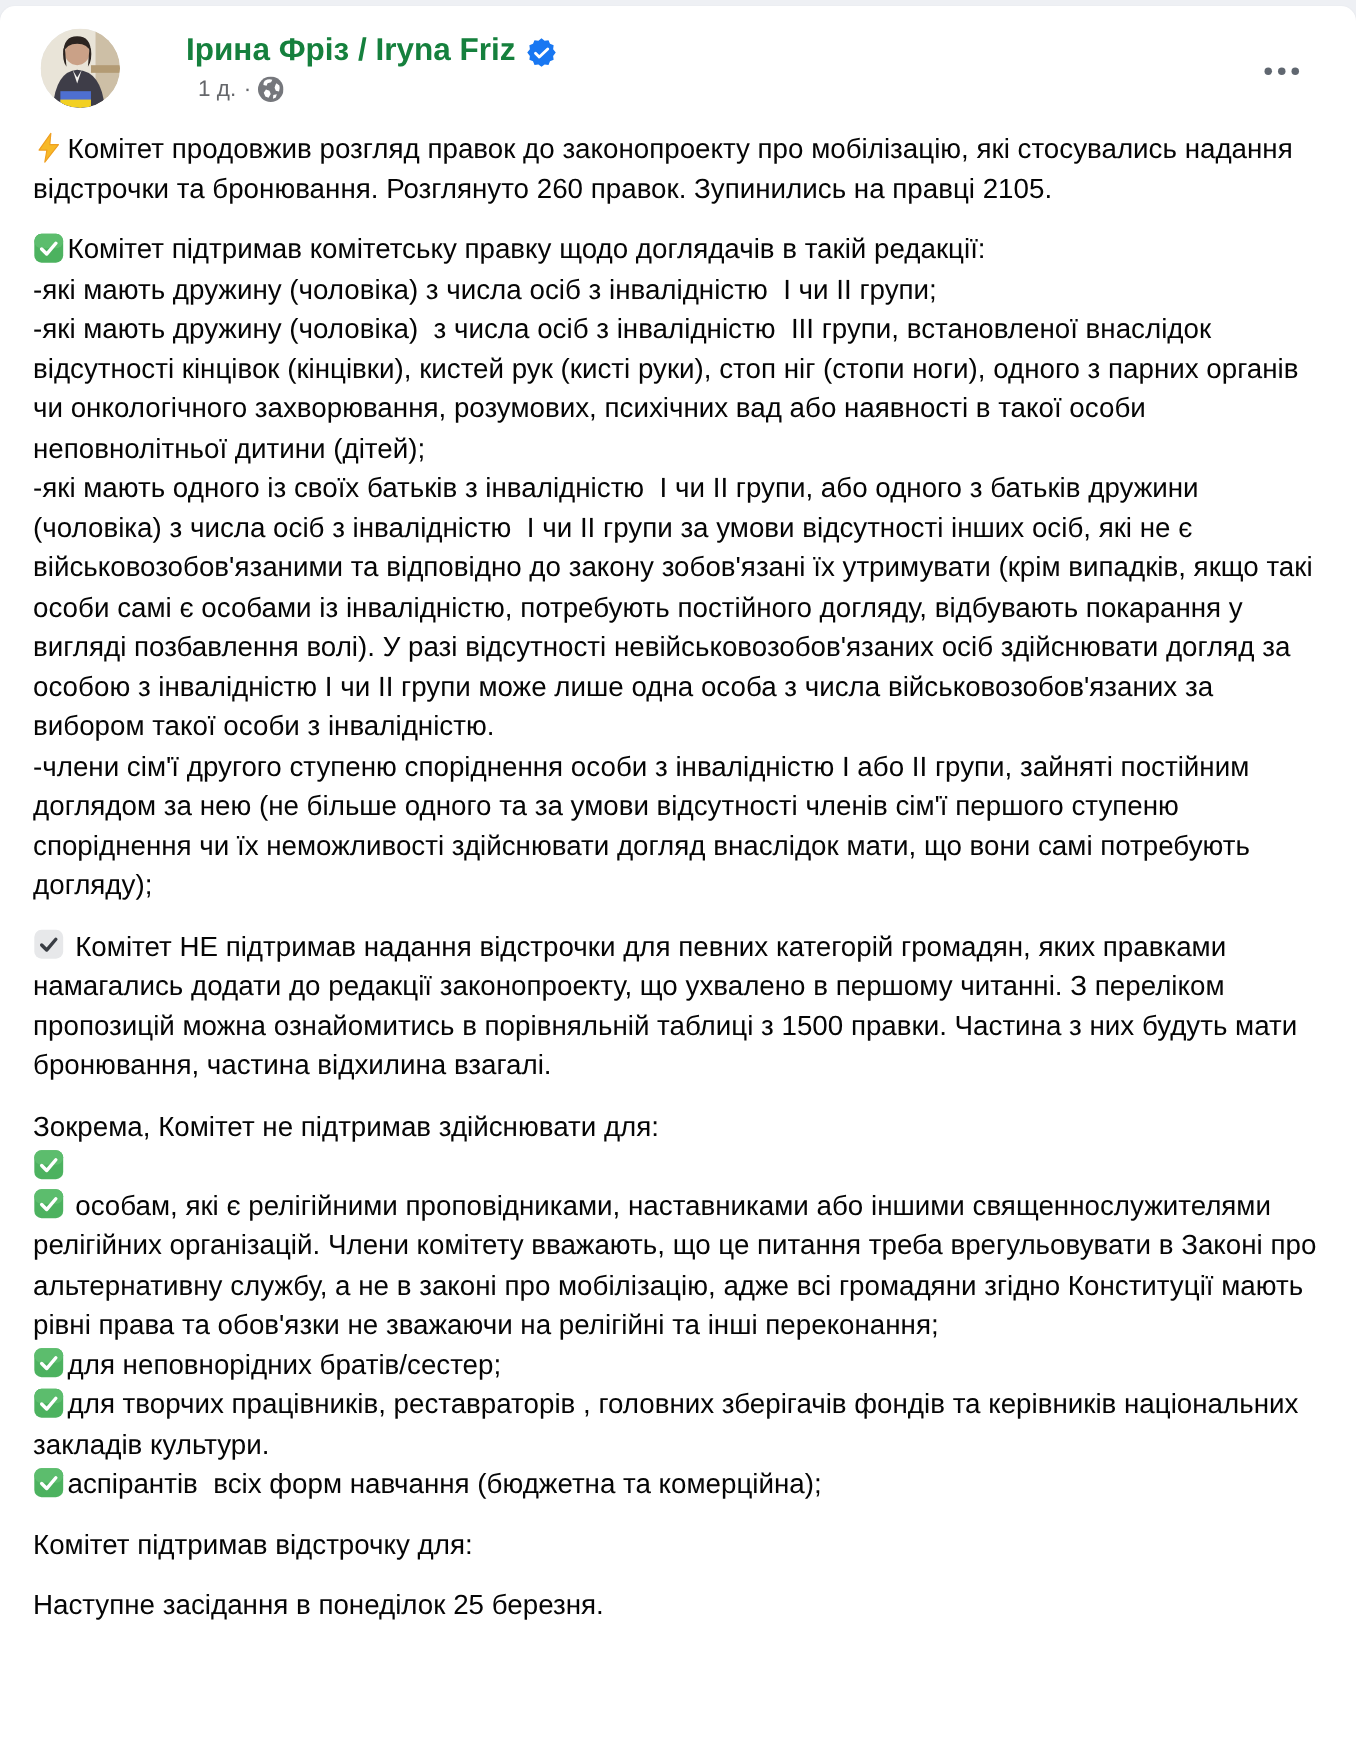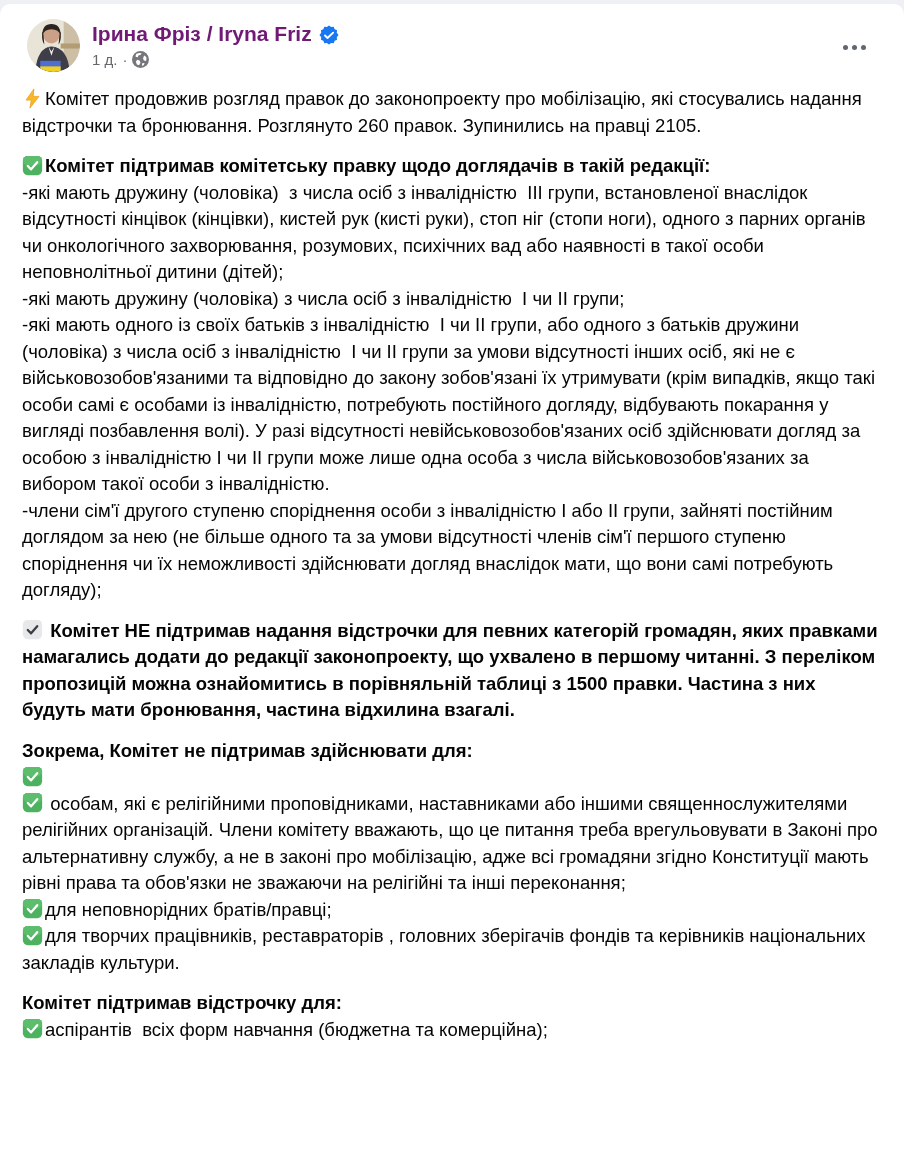--- a/index.html
+++ b/index.html
@@ -25,45 +25,45 @@
   }
   .avatar{
     width:53px;height:53px;border-radius:50%;
     overflow:hidden;flex:0 0 auto;cursor:pointer;
     box-shadow:inset 0 0 0 1px rgba(0,0,0,.08);
   }
   .avatar svg{display:block;width:100%;height:100%;}
   .hmeta{margin-left:12px;padding-top:3px;}
   .name-row{display:flex;align-items:center;gap:7px;}
   .name{
-    font-size:21px;font-weight:bold;color:#701a75;
-    cursor:pointer;line-height:24px;
+    font-size:21px;font-weight:bold;color:#15803d;
+    cursor:pointer;line-height:24px;margin-left:32px;
   }
   .verified{display:inline-flex;margin-top:2px;}
   .sub{
     display:flex;align-items:center;gap:5px;
-    margin-top:4px;color:#65676b;font-size:15px;
+    margin-top:4px;color:#65676b;font-size:15px;margin-left:40px;
   }
   .sub .ts{cursor:pointer;}
   .globe{display:inline-flex;margin-top:1px;}
   .more{
     margin-left:auto;margin-top:18px;margin-right:12px;
     display:flex;gap:4px;align-items:center;
     padding:8px;border-radius:50%;cursor:pointer;
   }
   .more i{width:5px;height:5px;border-radius:50%;background:#606770;display:block;}
   
   .body{
     padding:10px 22px 24px 22px;
     font-size:18.5px;
     line-height:26.5px;
     color:#050505;
   }
   .para{margin:0;}
-  .para.spaced{margin-top:14px;font-weight:bold;}
+  .para.spaced{margin-top:14px;}
   .ptext{white-space:pre-wrap;}
   .emoji{
     display:inline-block;width:21px;height:21px;
     vertical-align:-3.5px;margin-right:2px;
   }
   .emoji svg{display:block;width:21px;height:21px;}
 </style>
 </head>
 <body>
 
@@ -124,22 +124,22 @@
 
   <div class="body" id="post-body">
       <div class="para"><span class="emoji"><svg viewBox="0 0 24 24">
             <path d="M13.6 1 L4.6 13.8 L10.6 13.8 L9 23 L19.4 9.6 L12.8 9.6 Z" fill="#f7b928" stroke="#ef9f21" stroke-width="0.9" stroke-linejoin="round"></path>
           </svg></span><span class="ptext">Комітет продовжив розгляд правок до законопроекту про мобілізацію, які стосувались надання відстрочки та бронювання. Розглянуто 260 правок. Зупинились на правці 2105.</span></div>
       <div class="para spaced"><span class="emoji"><svg viewBox="0 0 24 24">
             <rect x="1" y="1" width="22" height="22" rx="5.5" fill="#4cb25f"></rect>
             <rect x="1" y="1" width="22" height="11" rx="5.5" fill="#5cbd6d"></rect>
             <path d="M6.6 12.6 L10.4 16.4 L17.4 8.2" stroke="#fff" stroke-width="2.6" fill="none" stroke-linecap="round" stroke-linejoin="round"></path>
           </svg></span><span class="ptext">Комітет підтримав комітетську правку щодо доглядачів в такій редакції:</span></div>
+      <div class="para"><span class="ptext">-які мають дружину (чоловіка) з числа осіб з інвалідністю  І чи ІІ групи;</span></div>
       <div class="para"><span class="ptext">-які мають дружину (чоловіка)  з числа осіб з інвалідністю  ІІІ групи, встановленої внаслідок відсутності кінцівок (кінцівки), кистей рук (кисті руки), стоп ніг (стопи ноги), одного з парних органів чи онкологічного захворювання, розумових, психічних вад або наявності в такої особи неповнолітньої дитини (дітей);</span></div>
-      <div class="para"><span class="ptext">-які мають дружину (чоловіка) з числа осіб з інвалідністю  І чи ІІ групи;</span></div>
       <div class="para"><span class="ptext">-які мають одного із своїх батьків з інвалідністю  І чи ІІ групи, або одного з батьків дружини (чоловіка) з числа осіб з інвалідністю  І чи ІІ групи за умови відсутності інших осіб, які не є військовозобов'язаними та відповідно до закону зобов'язані їх утримувати (крім випадків, якщо такі особи самі є особами із інвалідністю, потребують постійного догляду, відбувають покарання у вигляді позбавлення волі). У разі відсутності невійськовозобов'язаних осіб здійснювати догляд за особою з інвалідністю І чи ІІ групи може лише одна особа з числа військовозобов'язаних за вибором такої особи з інвалідністю.</span></div>
       <div class="para"><span class="ptext">-члени сім'ї другого ступеню споріднення особи з інвалідністю І або ІІ групи, зайняті постійним доглядом за нею (не більше одного та за умови відсутності членів сім'ї першого ступеню споріднення чи їх неможливості здійснювати догляд внаслідок мати, що вони самі потребують догляду);</span></div>
       <div class="para spaced"><span class="emoji"><svg viewBox="0 0 24 24">
             <rect x="1" y="1" width="22" height="22" rx="5.5" fill="#e7e8ea"></rect>
             <path d="M6.6 12.6 L10.4 16.4 L17.4 8.2" stroke="#3a3e44" stroke-width="2.6" fill="none" stroke-linecap="round" stroke-linejoin="round"></path>
           </svg></span><span class="ptext"> Комітет НЕ підтримав надання відстрочки для певних категорій громадян, яких правками намагались додати до редакції законопроекту, що ухвалено в першому читанні. З переліком пропозицій можна ознайомитись в порівняльній таблиці з 1500 правки. Частина з них будуть мати бронювання, частина відхилина взагалі.</span></div>
       <div class="para spaced"><span class="ptext">Зокрема, Комітет не підтримав здійснювати для:</span></div>
       <div class="para"><span class="emoji"><svg viewBox="0 0 24 24">
             <rect x="1" y="1" width="22" height="22" rx="5.5" fill="#4cb25f"></rect>
             <rect x="1" y="1" width="22" height="11" rx="5.5" fill="#5cbd6d"></rect>
@@ -147,27 +147,28 @@
           </svg></span></div>
       <div class="para"><span class="emoji"><svg viewBox="0 0 24 24">
             <rect x="1" y="1" width="22" height="22" rx="5.5" fill="#4cb25f"></rect>
             <rect x="1" y="1" width="22" height="11" rx="5.5" fill="#5cbd6d"></rect>
             <path d="M6.6 12.6 L10.4 16.4 L17.4 8.2" stroke="#fff" stroke-width="2.6" fill="none" stroke-linecap="round" stroke-linejoin="round"></path>
           </svg></span><span class="ptext"> особам, які є релігійними проповідниками, наставниками або іншими священнослужителями релігійних організацій. Члени комітету вважають, що це питання треба врегульовувати в Законі про альтернативну службу, а не в законі про мобілізацію, адже всі громадяни згідно Конституції мають рівні права та обов'язки не зважаючи на релігійні та інші переконання;</span></div>
       <div class="para"><span class="emoji"><svg viewBox="0 0 24 24">
             <rect x="1" y="1" width="22" height="22" rx="5.5" fill="#4cb25f"></rect>
             <rect x="1" y="1" width="22" height="11" rx="5.5" fill="#5cbd6d"></rect>
             <path d="M6.6 12.6 L10.4 16.4 L17.4 8.2" stroke="#fff" stroke-width="2.6" fill="none" stroke-linecap="round" stroke-linejoin="round"></path>
-          </svg></span><span class="ptext">для неповнорідних братів/правці;</span></div>
+          </svg></span><span class="ptext">для неповнорідних братів/сестер;</span></div>
       <div class="para"><span class="emoji"><svg viewBox="0 0 24 24">
             <rect x="1" y="1" width="22" height="22" rx="5.5" fill="#4cb25f"></rect>
             <rect x="1" y="1" width="22" height="11" rx="5.5" fill="#5cbd6d"></rect>
             <path d="M6.6 12.6 L10.4 16.4 L17.4 8.2" stroke="#fff" stroke-width="2.6" fill="none" stroke-linecap="round" stroke-linejoin="round"></path>
           </svg></span><span class="ptext">для творчих працівників, реставраторів , головних зберігачів фондів та керівників національних закладів культури.</span></div>
-      <div class="para spaced"><span class="ptext">Комітет підтримав відстрочку для:</span></div>
       <div class="para"><span class="emoji"><svg viewBox="0 0 24 24">
             <rect x="1" y="1" width="22" height="22" rx="5.5" fill="#4cb25f"></rect>
             <rect x="1" y="1" width="22" height="11" rx="5.5" fill="#5cbd6d"></rect>
             <path d="M6.6 12.6 L10.4 16.4 L17.4 8.2" stroke="#fff" stroke-width="2.6" fill="none" stroke-linecap="round" stroke-linejoin="round"></path>
           </svg></span><span class="ptext">аспірантів  всіх форм навчання (бюджетна та комерційна);</span></div>
+      <div class="para spaced"><span class="ptext">Комітет підтримав відстрочку для:</span></div>
+      <div class="para spaced"><span class="ptext">Наступне засідання в понеділок 25 березня.</span></div>
     </div>
 
 </div>
 
 </body></html>

